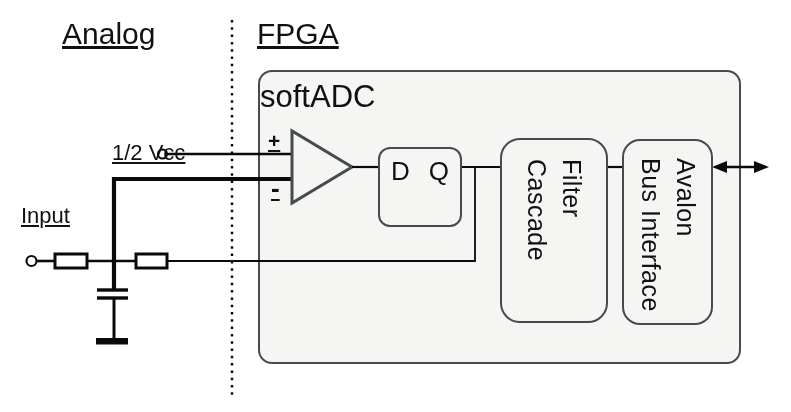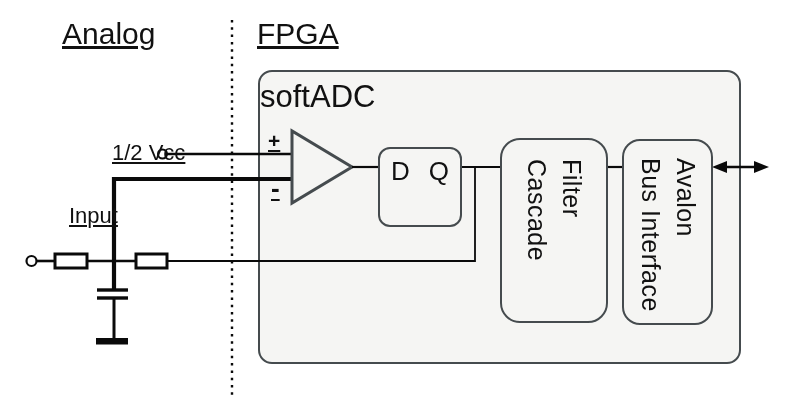--- a/index.html
+++ b/index.html
@@ -96,17 +96,17 @@
 Cascade</div>
   </div>
   <div class="box avalon">
     <div class="vtext">Avalon
 Bus Interface</div>
   </div>
 
   <div class="abs region-label" style="left:62px;top:18px;">Analog</div>
   <div class="abs region-label" style="left:257px;top:18px;">FPGA</div>
   <div class="abs small-label" style="left:112px;top:122px;margin-top:19px;">1/2 Vcc</div>
-  <div class="abs small-label" style="left:21px;top:204px;margin-left:48px;">Input</div>
+  <div class="abs small-label" style="left:21px;top:204px;">Input</div>
   <div class="abs plus-label" style="left:268px;top:130px;">+</div>
   <div class="abs minus-label" style="left:271px;top:177px;">-</div>
 
 </div>
 
 </body></html>

